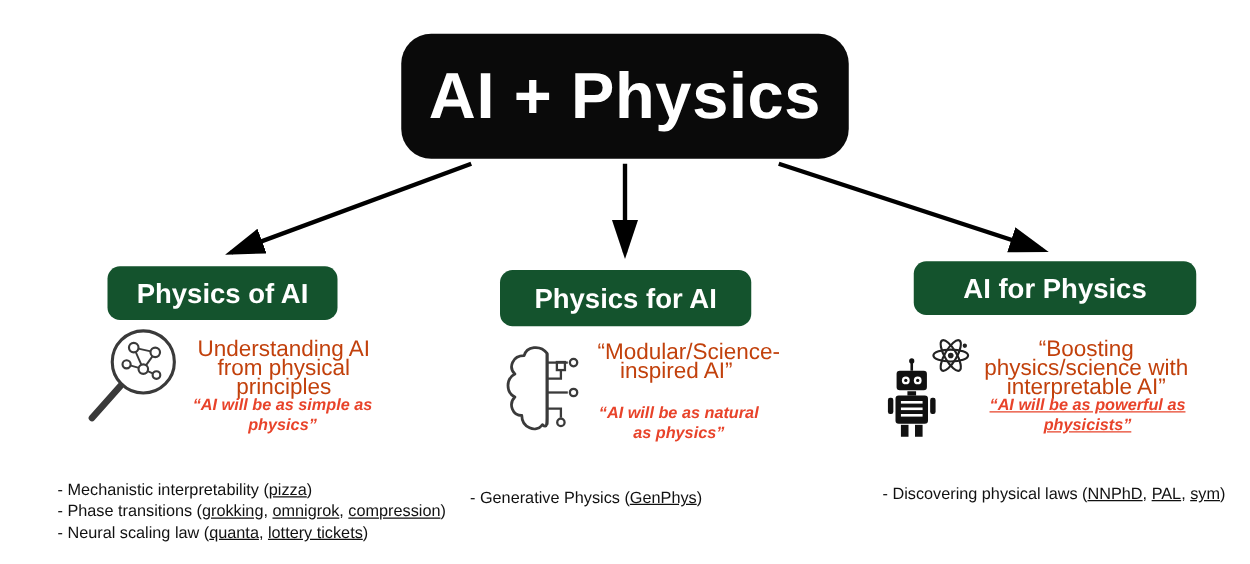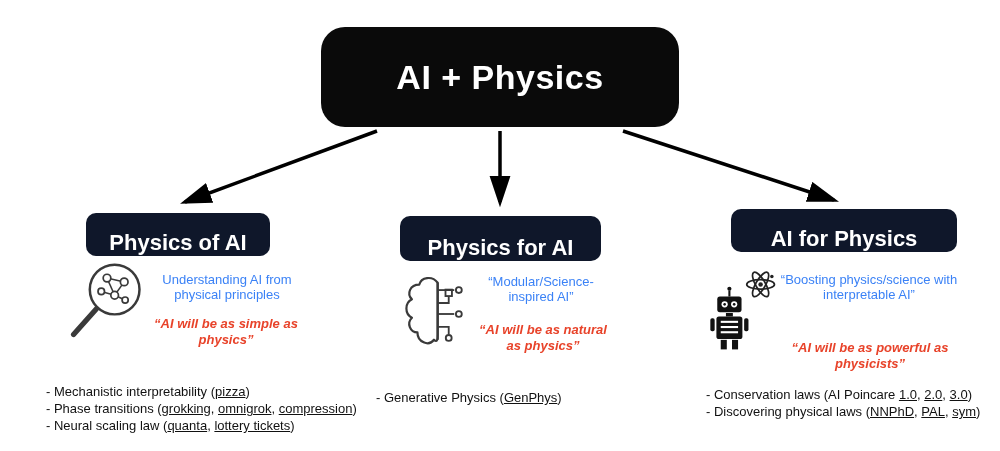--- a/index.html
+++ b/index.html
@@ -4,51 +4,51 @@
 <style>
   html,body { margin:0; padding:0; background:#ffffff; }
   .canvas {
     position:relative; width:1000px; height:451px; background:#ffffff;
     font-family:"Liberation Sans", sans-serif; color:#111; overflow:hidden;
   }
   .title-box {
     position:absolute; left:321px; top:27px; width:358px; height:100px;
     background:#0a0a0a; border-radius:24px; color:#ffffff;
     display:flex; align-items:center; justify-content:center;
-    font-size:34px; font-weight:800; letter-spacing:.5px;
+    font-size:52px; font-weight:800; letter-spacing:.5px;
   }
   .arrows { position:absolute; left:0; top:0; width:1000px; height:451px; pointer-events:none; }
   .branch-box {
-    position:absolute; background:#0f172a; color:#ffffff; border-radius:10px;
-    display:flex; align-items:flex-end; justify-content:center;
+    position:absolute; background:#14532d; color:#ffffff; border-radius:10px;
+    display:flex; align-items:center; justify-content:center;
     font-size:22px; font-weight:700;
   }
   .b0 .branch-box { left:86px;  top:213px; width:184px; height:43px; }
   .b1 .branch-box { left:400px; top:216px; width:201px; height:45px; }
   .b2 .branch-box { left:731px; top:209px; width:226px; height:43px; }
 
   .icon { position:absolute; }
   .b0 .icon { left:64px;  top:258px; width:86px; height:86px; }
   .b1 .icon { left:396px; top:268px; width:76px; height:92px; }
   .b2 .icon { left:706px; top:262px; width:78px; height:102px; }
 
   .desc {
-    position:absolute; text-align:center; font-size:13px; line-height:15px; color:#3b82f6;
+    position:absolute; text-align:center; font-size:18px; line-height:15px; color:#c2410c;
   }
   .b0 .desc { left:146px; top:272px; width:162px; }
   .b1 .desc { left:478px; top:274px; width:126px; }
   .b2 .desc { left:778px; top:272px; width:182px; }
 
   .quote {
     position:absolute; text-align:center; font-size:13px; line-height:16px;
     color:#e8432a; font-weight:700; font-style:italic;
   }
   .b0 .quote { left:142px; top:316px; width:168px; }
   .b1 .quote { left:478px; top:322px; width:130px; }
-  .b2 .quote { left:782px; top:340px; width:176px; }
+  .b2 .quote { left:782px; top:316px; width:176px;text-decoration:underline; }
 
   .list { position:absolute; font-size:13px; color:#111; }
   .b0 .list { left:46px;  top:383px; }
   .b1 .list { left:376px; top:389px; }
   .b2 .list { left:706px; top:386px; }
   .topic-item { line-height:17px; white-space:nowrap; }
   .link { text-decoration:underline; }
 </style>
 </head>
 <body>
@@ -159,18 +159,17 @@
         <rect x="17" y="76" width="20" height="2.4" fill="#fff"></rect>
         <rect x="5" y="61" width="5" height="15" rx="2" fill="#111"></rect>
         <rect x="44" y="61" width="5" height="15" rx="2" fill="#111"></rect>
         <rect x="17" y="86" width="7" height="11" fill="#111"></rect>
         <rect x="30" y="86" width="7" height="11" fill="#111"></rect>
       </svg>
     </div>
     <div class="desc">“Boosting physics/science with interpretable AI”</div>
     <div class="quote">“AI will be as powerful as physicists”</div>
     <div class="list">
-      <div class="topic-item"><span>- Conservation laws (AI Poincare </span><span class="link">1.0</span><span>, </span><span class="link">2.0</span><span>, </span><span class="link">3.0</span><span>)</span></div>
       <div class="topic-item"><span>- Discovering physical laws (</span><span class="link">NNPhD</span><span>, </span><span class="link">PAL</span><span>, </span><span class="link">sym</span><span>)</span></div>
     </div>
   </section>
 
 </div>
 
 </body></html>

